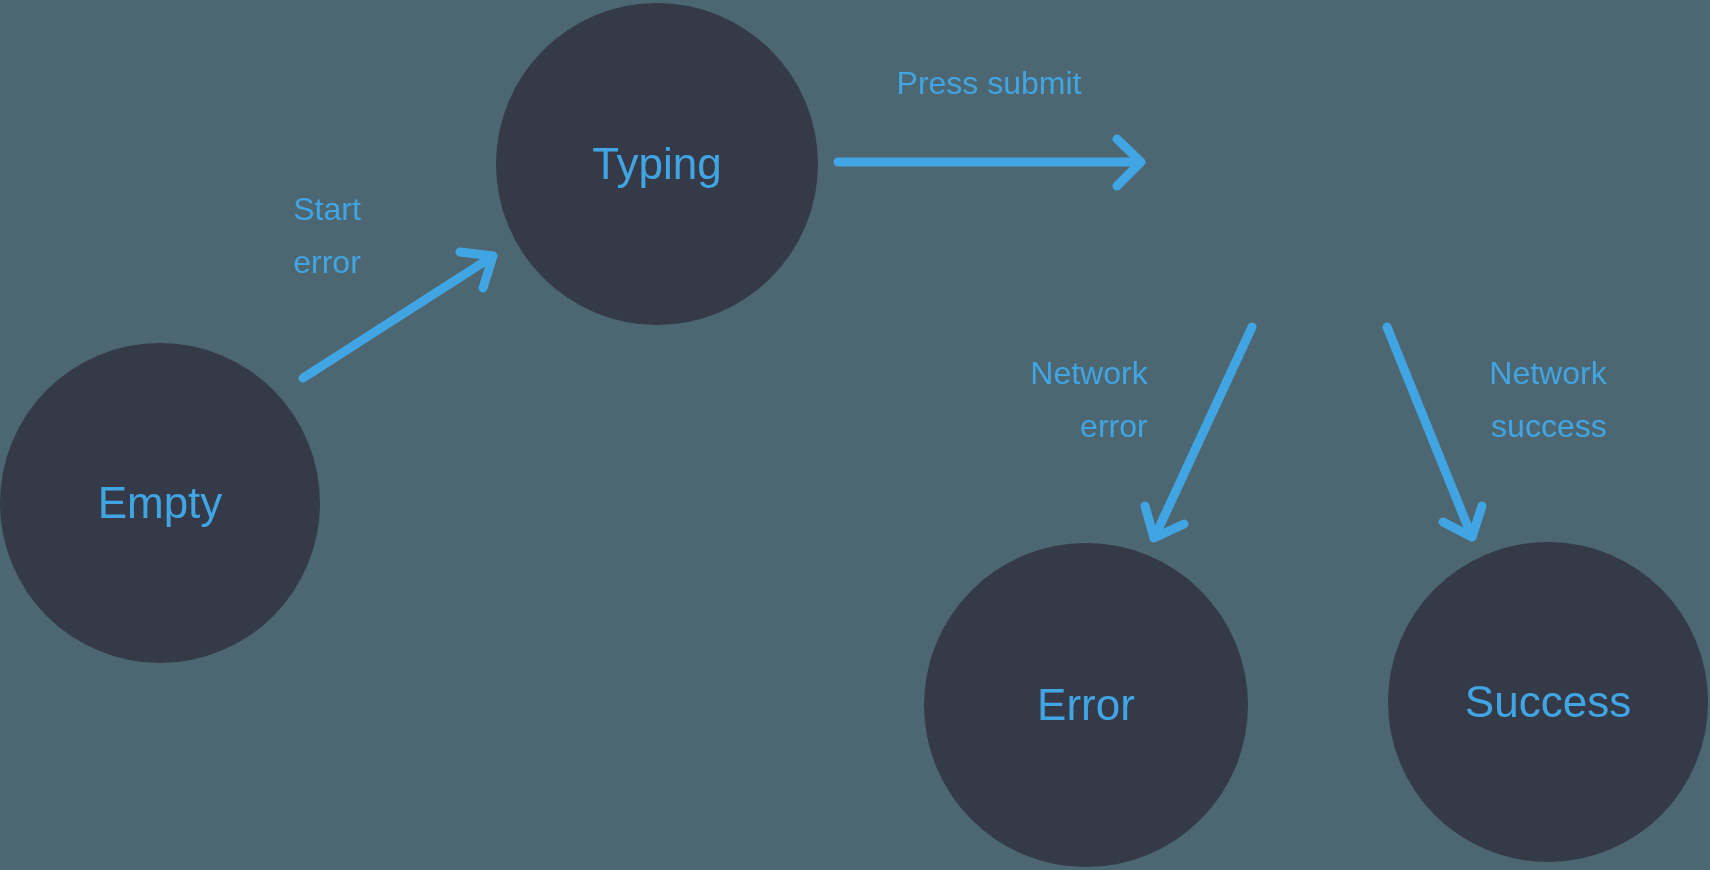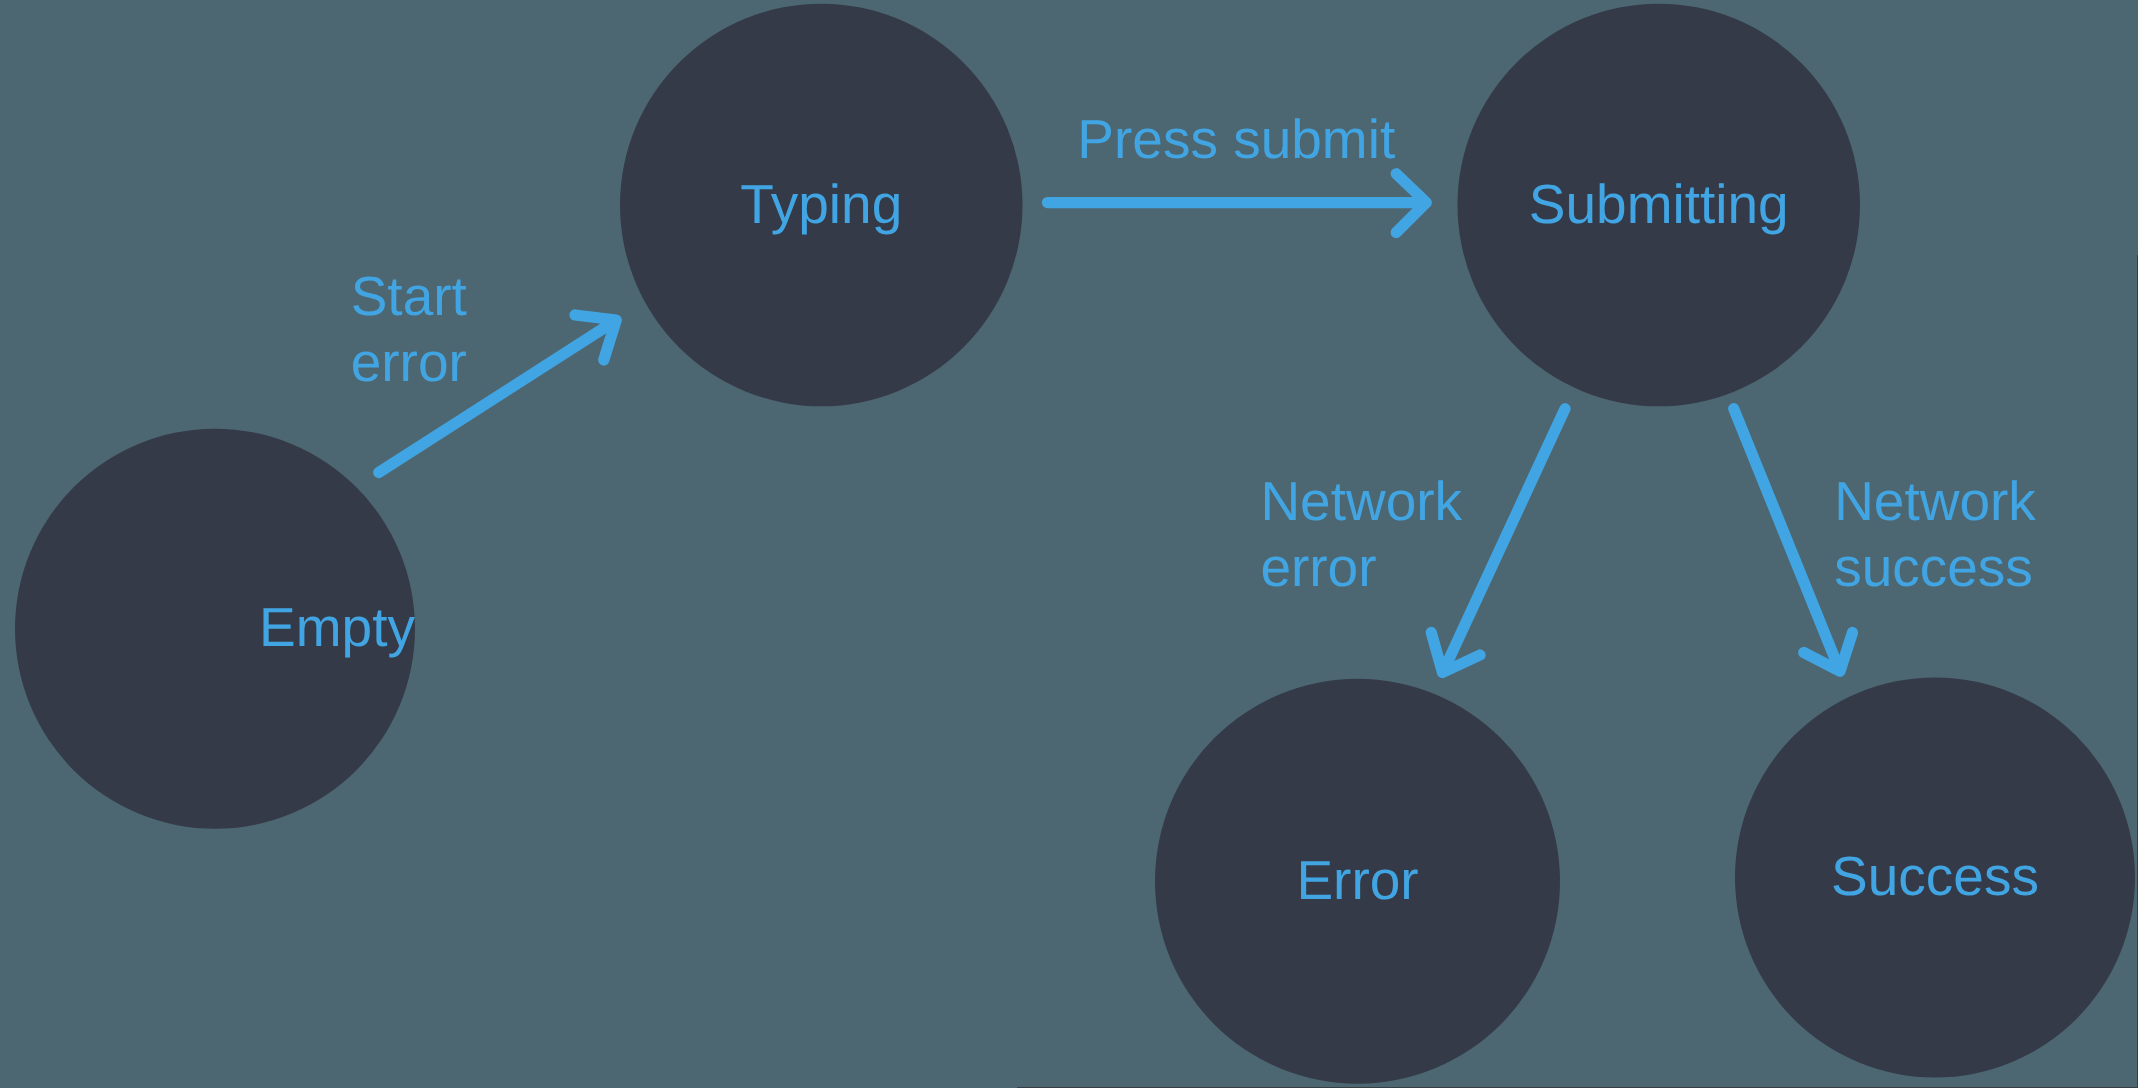--- a/index.html
+++ b/index.html
@@ -38,28 +38,27 @@
   .node-label {
     color: var(--accent, #42A5E3);
     font-size: 44px;
     line-height: 52px;
     white-space: nowrap;
   }
   .edge-label {
     position: absolute;
     transform: translateX(-50%);
     color: var(--accent, #42A5E3);
-    font-size: 44px;
+    font-size: 32px;
     line-height: 53px;
-    text-align: left;
+    text-align: right;
     white-space: pre-line;
-    margin-top: 28px;
   }
   
-  .node-empty      { left: 12px;    top: 343px; width: 320px; height: 320px; justify-content: flex-end; }
+  .node-empty      { left: 0px;    top: 343px; width: 320px; height: 320px; }
   .node-typing     { left: 496px;  top: 3px;   width: 322px; height: 322px; }
   .node-submitting { left: 1166px; top: 3px;   width: 322px; height: 322px; }
   .node-error      { left: 924px;  top: 543px; width: 324px; height: 324px; }
   .node-success    { left: 1388px; top: 542px; width: 320px; height: 320px; }
   
   .label-start-typing    { left: 327px;  top: 183px; }
   .label-press-submit    { left: 989px;  top: 57px;  }
   .label-network-error   { left: 1089px; top: 347px; }
   .label-network-success { left: 1548px; top: 347px; }
 </style>
@@ -88,23 +87,20 @@
   </svg>
 
   <div class="node node-empty">
     <span class="node-label">Empty</span>
   </div>
 
   <div class="node node-typing">
     <span class="node-label">Typing</span>
   </div>
 
-  <div class="node node-submitting">
-    <span class="node-label">Submitting</span>
-  </div>
 
   <div class="node node-error">
     <span class="node-label">Error</span>
   </div>
 
   <div class="node node-success">
     <span class="node-label">Success</span>
   </div>
 
   <div class="edge-label label-start-typing">Start

